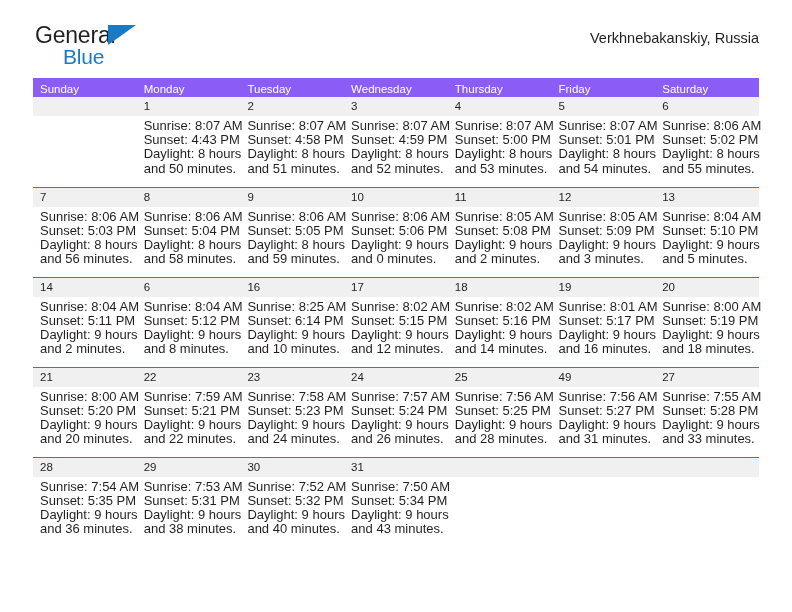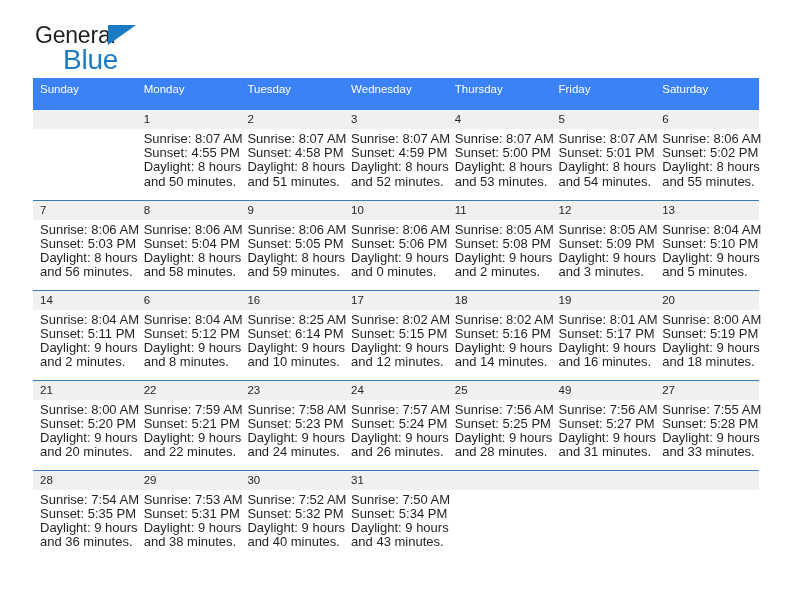--- a/index.html
+++ b/index.html
@@ -42,21 +42,21 @@
     font-size: 23px;
     color: #231f20;
     letter-spacing: -0.2px;
     line-height: 1;
     position: absolute;
     left: 2px;
     top: 2px;
     font-weight: 400;
   }
   .brand-blue {
-    font-size: 28px;
+    font-size: 21px;
     color: #1b7ac4;
     letter-spacing: -0.2px;
     line-height: 1;
     position: absolute;
     left: 30px;
     top: 24px;
     font-weight: 400;
   }
   .brand-triangle {
     position: absolute;
@@ -88,26 +88,26 @@
   }
 
   
   .calendar {
     width: 726px;
     border-collapse: collapse;
     table-layout: fixed;
   }
 
   .dow-row th {
-    background: #3b82f6;
+    background: #8b5cf6;
     color: #ffffff;
     font-size: 11.5px;
     font-weight: normal;
     text-align: left;
-    padding: 5px 0 15px 7px;
+    padding: 5px 0 2px 7px;
     height: 18px;
     box-sizing: border-box;
     border: 0;
   }
 
   .week-row td {
     vertical-align: top;
     padding: 0;
     border: 0;
     border-top: 1.5px solid #3a7cb9;
@@ -152,20 +152,21 @@
 
   <div class="header">
 
     <div class="brand">
       <span class="brand-general">General</span>
       <span class="brand-triangle"></span>
       <span class="brand-blue">Blue</span>
     </div>
 
     <div class="titles">
+      <div class="cal-subtitle">Verkhnebakanskiy, Russia</div>
     </div>
 
   </div>
 
   <table class="calendar">
     <thead>
       <tr class="dow-row">
         <th>Sunday</th>
         <th>Monday</th>
         <th>Tuesday</th>
@@ -180,21 +181,21 @@
           <td>
             <div class="cell">
               <div class="daynum empty"></div>
             </div>
           </td>
           <td>
             <div class="cell">
               <div class="daynum">1</div>
               <div class="info">
                 <div>Sunrise: 8:07 AM</div>
-                <div>Sunset: 4:55 PM</div>
+                <div>Sunset: 4:43 PM</div>
                 <div>Daylight: 8 hours</div>
                 <div>and 50 minutes.</div>
               </div>
             </div>
           </td>
           <td>
             <div class="cell">
               <div class="daynum">2</div>
               <div class="info">
                 <div>Sunrise: 8:07 AM</div>

